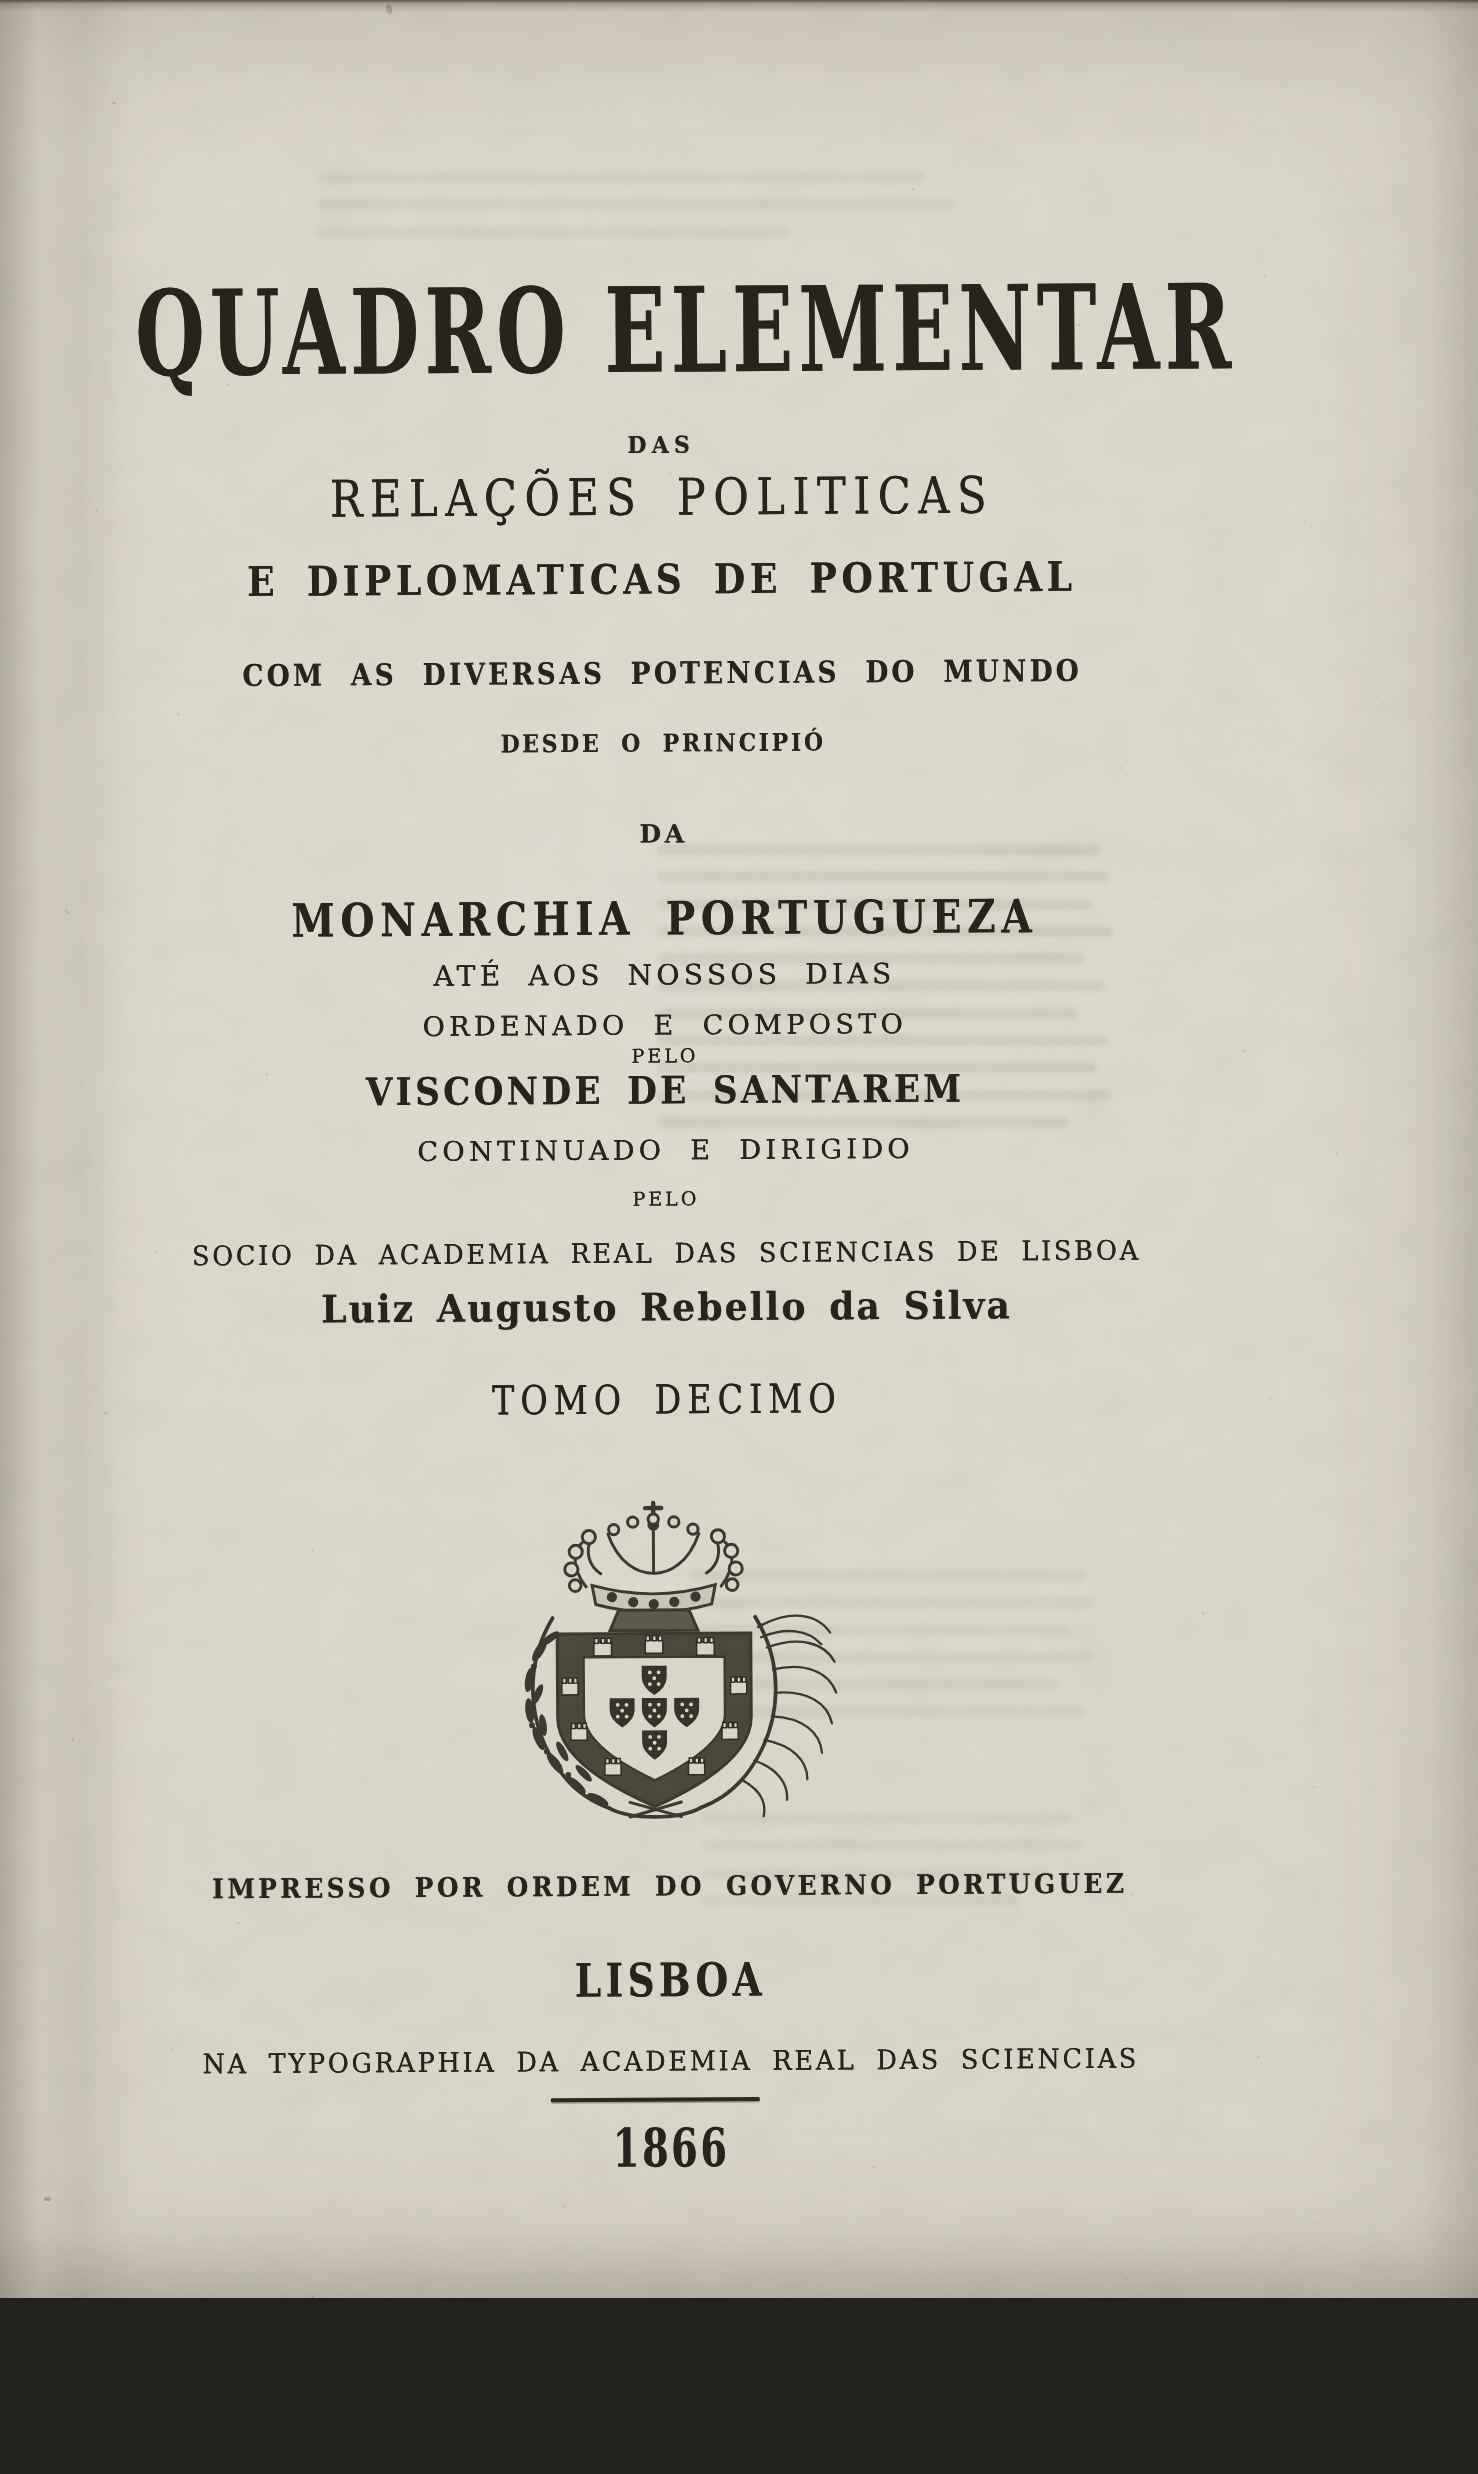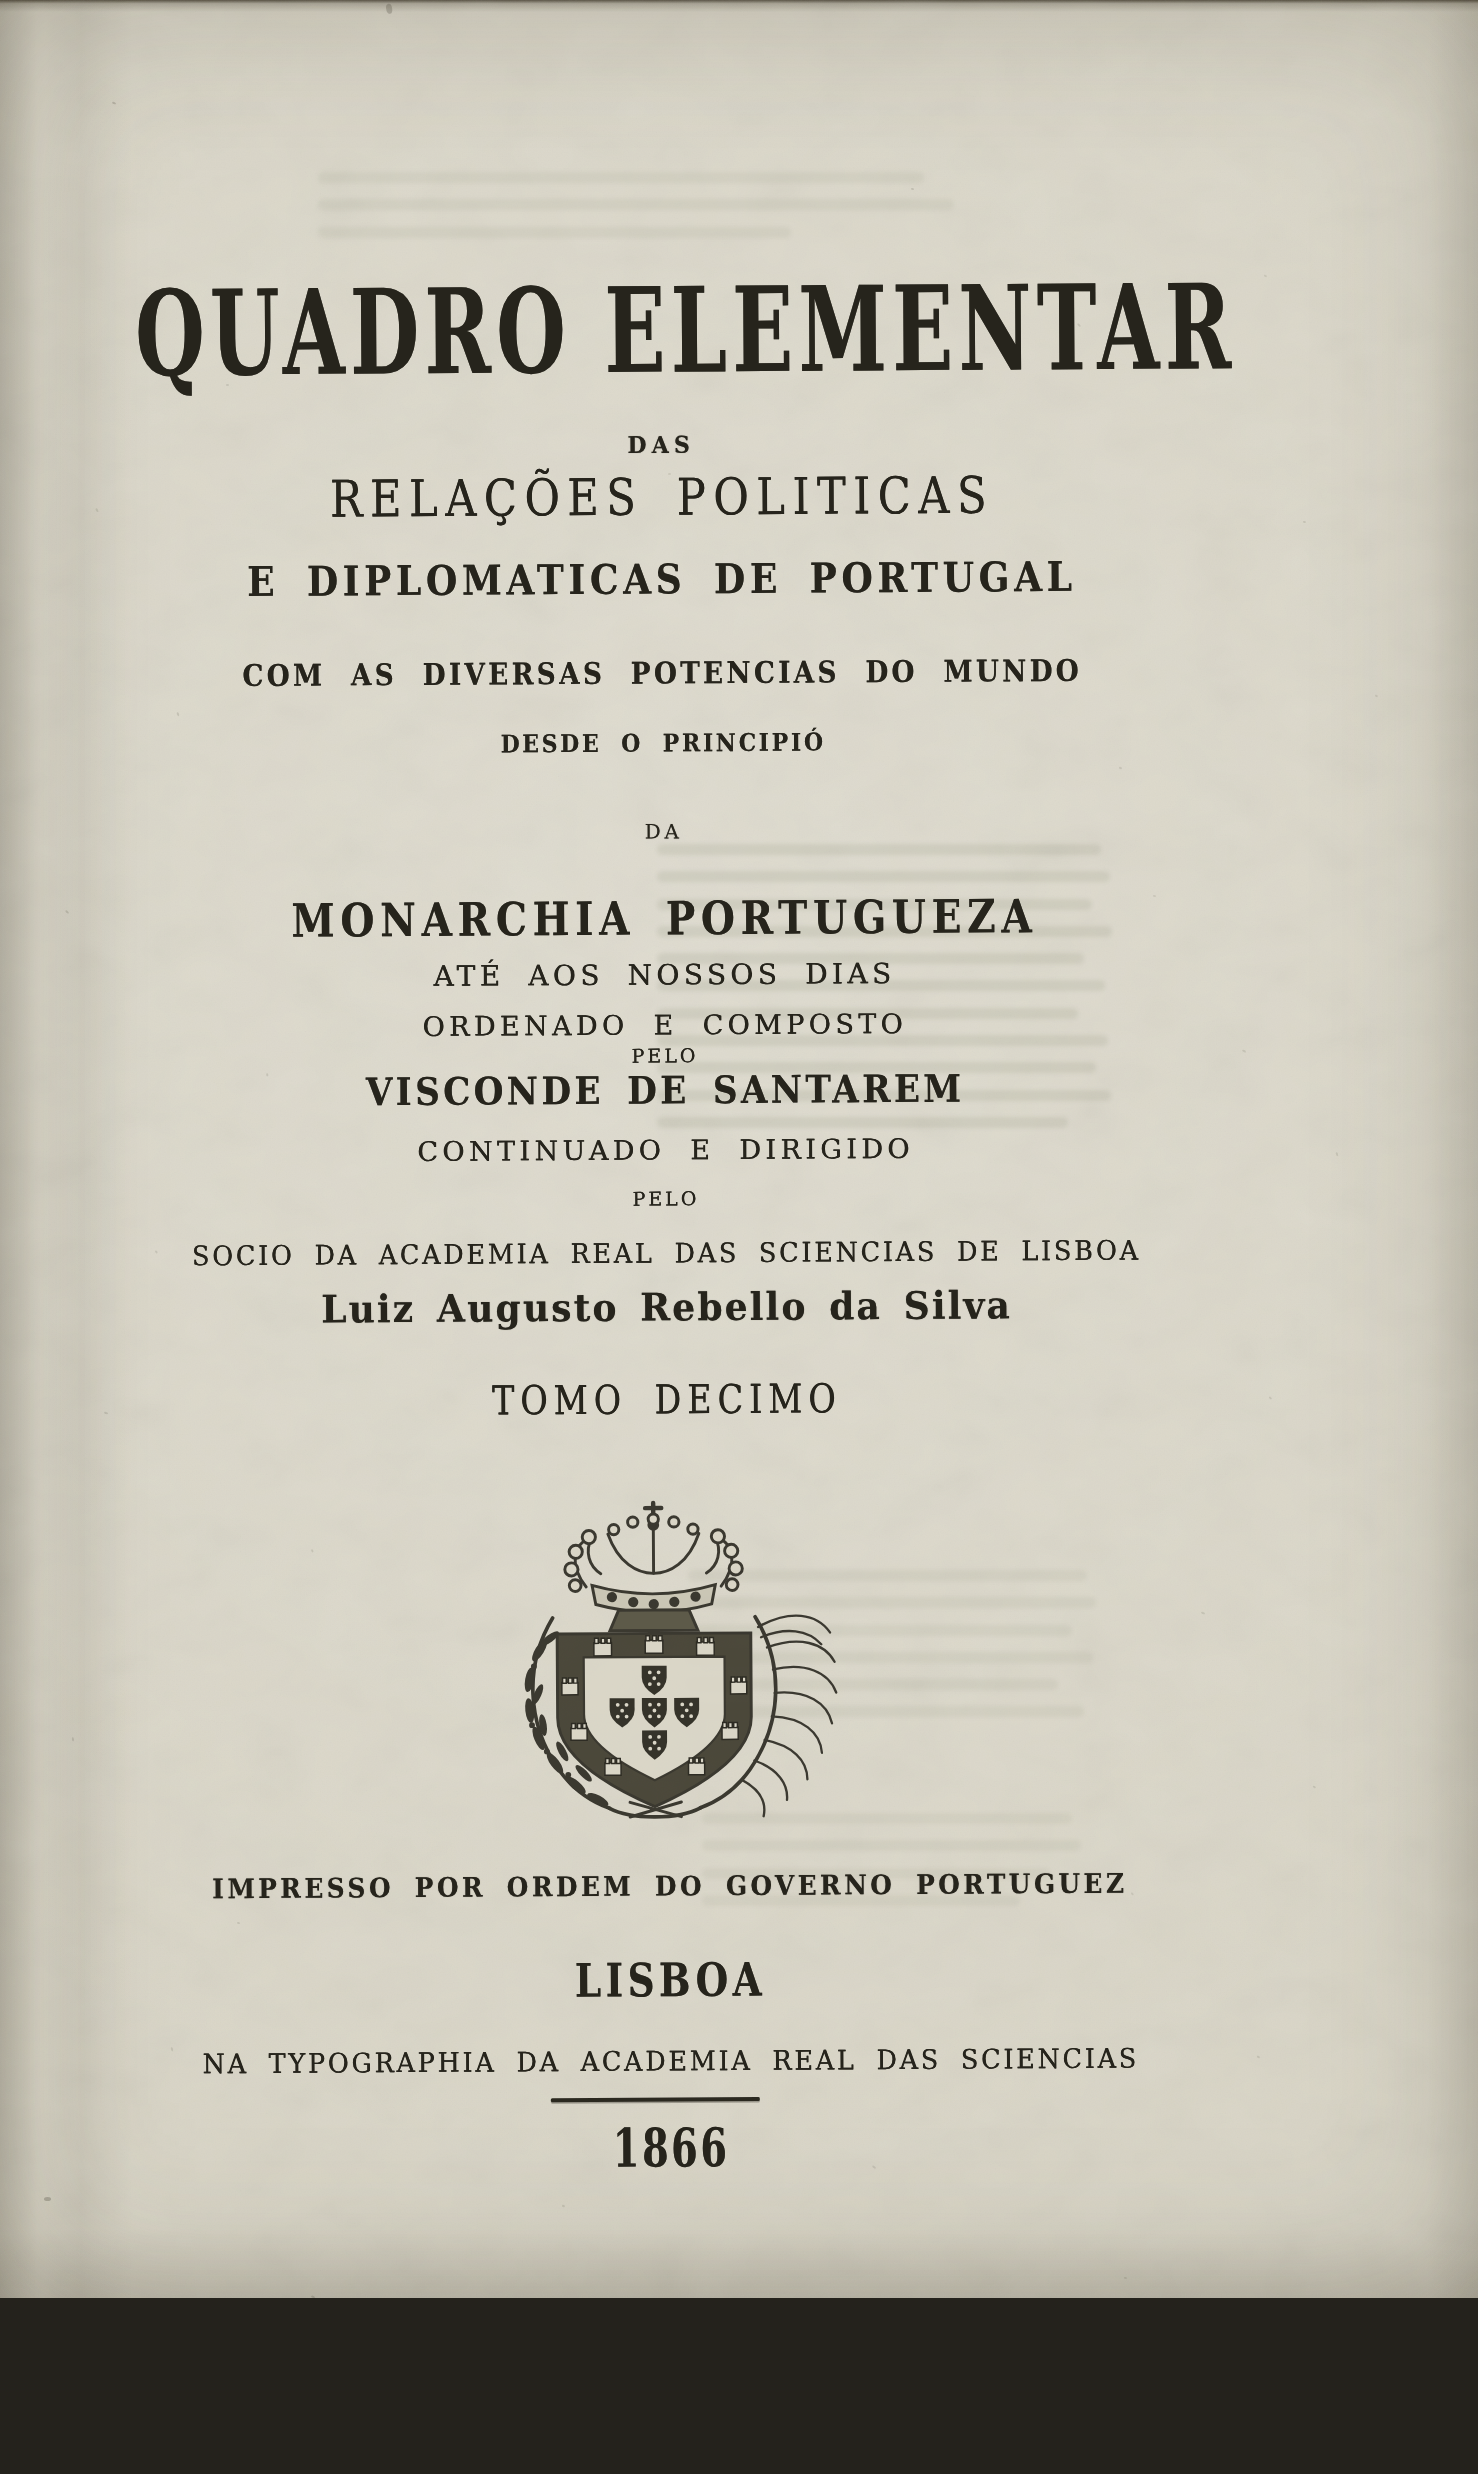--- a/index.html
+++ b/index.html
@@ -21,21 +21,21 @@
   .sheet{position:absolute;inset:0;transform:rotate(-0.35deg);}
   .line{position:absolute;left:-74px;width:1479px;text-align:center;line-height:1;white-space:nowrap;}
   .tx{display:inline-block;text-shadow:0 0 0.7px rgba(38,36,28,0.65);}
 
   .l-main  .tx{font-size:111px;font-weight:bold;letter-spacing:7.4px;transform:scale(0.72,1.06);}
   .l-small .tx{font-size:22px;font-weight:bold;letter-spacing:5.2px;transform:scaleY(1.05);}
   .l-didone .tx{font-size:47px;font-weight:normal;letter-spacing:8.1px;word-spacing:13.3px;transform:scale(0.92,1.08);text-shadow:0.3px 0 0 #26241c;}
   .l-slab-lg .tx{font-size:41px;font-weight:bold;letter-spacing:5.2px;word-spacing:12px;transform:scale(0.88,1.0);}
   .l-slab-md .tx{font-size:30px;font-weight:bold;letter-spacing:3.7px;word-spacing:15px;transform:scale(0.88,1.0);}
   .l-slab-sm .tx{font-size:24.4px;font-weight:bold;letter-spacing:3px;word-spacing:10.4px;transform:scale(0.9,1.0);}
-  .l-small2 .tx{font-size:20px;font-weight:normal;letter-spacing:3.7px;}
+  .l-small2 .tx{font-size:25px;font-weight:bold;letter-spacing:3.7px;}
   .l-slab-xl .tx{font-size:46px;font-weight:bold;letter-spacing:6.7px;word-spacing:13.3px;transform:scale(0.85,1.0);}
   .l-serif-md .tx{font-size:28px;font-weight:normal;letter-spacing:4.4px;word-spacing:10.4px;text-shadow:0.4px 0 0 #26241c;}
   .l-serif-md2 .tx{font-size:27px;font-weight:normal;letter-spacing:4.4px;word-spacing:12px;text-shadow:0.4px 0 0 #26241c;}
   .l-serif-md3 .tx{font-size:27px;font-weight:normal;letter-spacing:3px;word-spacing:9.6px;transform:scale(0.94,1);text-shadow:0.4px 0 0 #26241c;}
   .l-small3 .tx{font-size:19px;font-weight:normal;letter-spacing:3px;text-shadow:0.3px 0 0 #26241c;}
   .l-slab-lg2 .tx{font-size:38px;font-weight:bold;letter-spacing:3.7px;word-spacing:9px;transform:scale(0.9,1.0);}
   .l-author .tx{font-size:38px;font-weight:bold;letter-spacing:2.2px;word-spacing:7.4px;transform:scale(0.95,1.0);}
   .l-tomo .tx{font-size:37px;font-weight:normal;letter-spacing:6.7px;word-spacing:12px;transform:scale(0.9,1.08);text-shadow:0.4px 0 0 #26241c;}
   .l-slab-md2 .tx{font-size:27px;font-weight:bold;letter-spacing:3.7px;word-spacing:9.6px;transform:scale(0.92,1);}
   .l-lisboa .tx{font-size:44px;font-weight:bold;letter-spacing:5.2px;transform:scale(0.85,1.05);}

